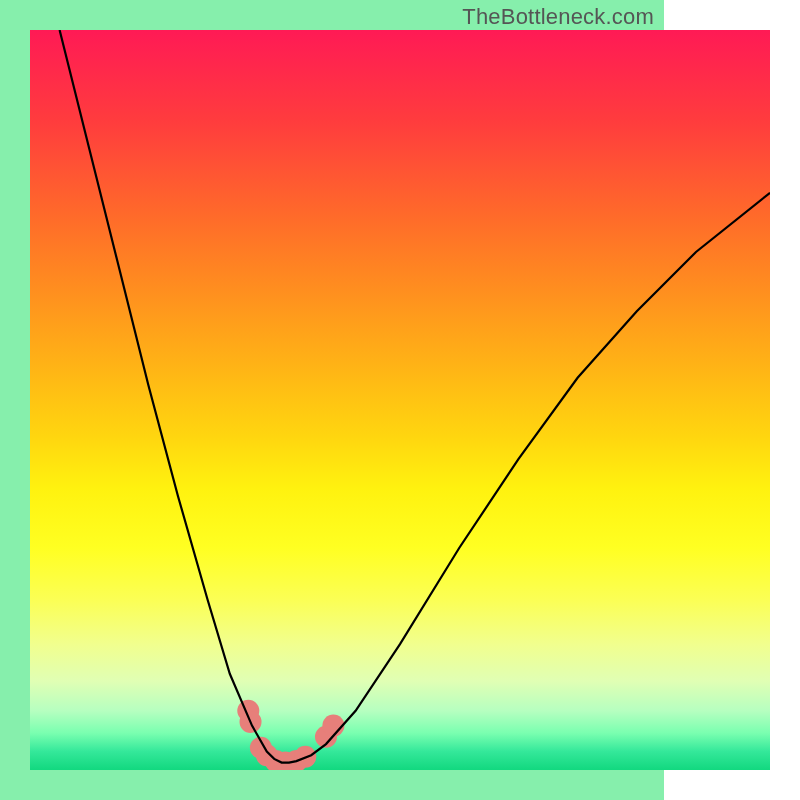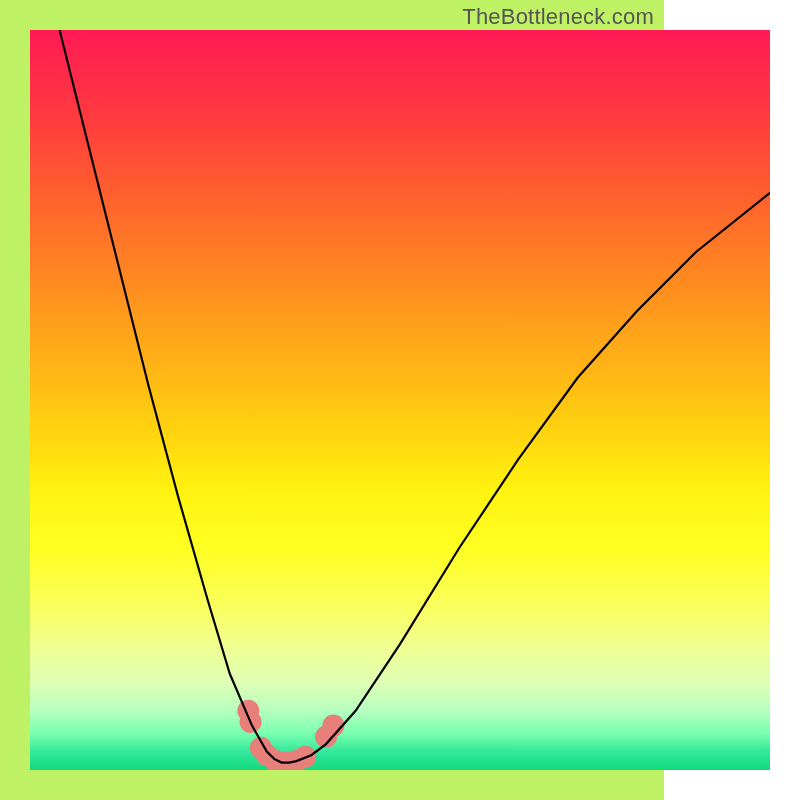--- a/index.html
+++ b/index.html
@@ -8,21 +8,21 @@
     width: 800px;
     height: 800px;
     overflow: hidden;
     background: #fff;
     font-family: Arial, Helvetica, sans-serif;
   }
   .frame {
     position: relative;
     width: 664px;
     height: 800px;
-    background: #bef264;
+    background: #86efac;
   }
   .plot {
     position: absolute;
     left: 30px;
     top: 30px;
     width: 740px;
     height: 740px;
     background: linear-gradient(
       to bottom,
       #ff1a55 0%,

